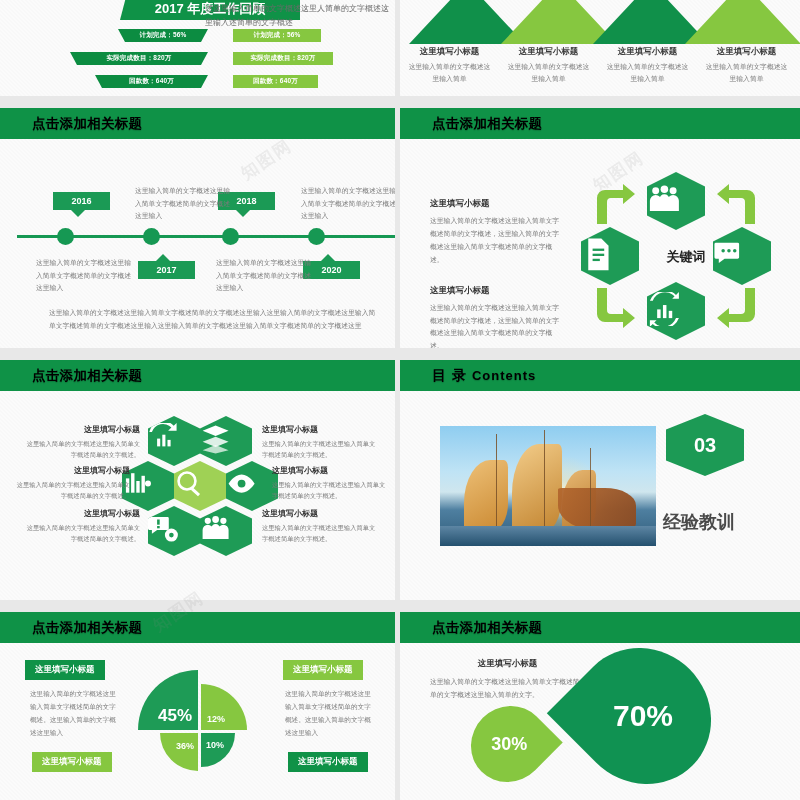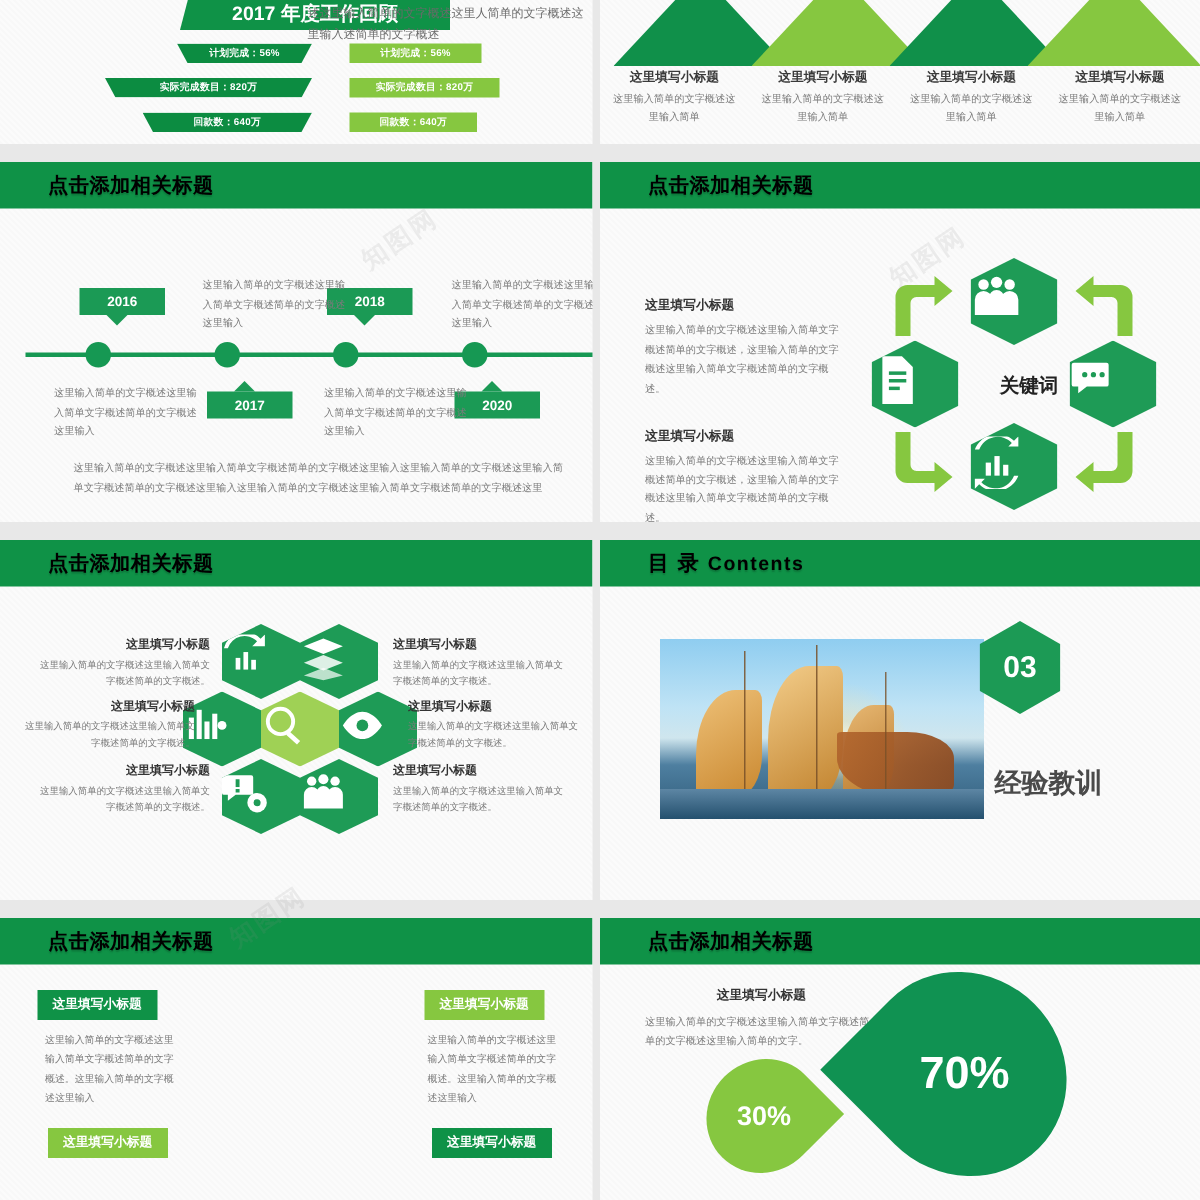--- a/index.html
+++ b/index.html
@@ -140,21 +140,21 @@
   
   .toc-img {
     position:absolute; left:40px; top:66px; width:216px; height:120px;
     background:
       radial-gradient(circle at 56% 62%, rgba(255,255,230,.95) 0%, rgba(255,225,150,.35) 14%, rgba(255,255,255,0) 32%),
       linear-gradient(to bottom, #8fcdf0 0%, #bfe3f5 38%, #cfe6ee 55%, #4e7fa0 70%, #2e5a78 100%);
     overflow:hidden;
   }
   .sail { position:absolute; background:#d89a3c; }
   .toc-hex {
-    position:absolute; left:253px; top:54px; width:54px; height:62px;
+    position:absolute; left:266px; top:54px; width:78px; height:62px;
     background:#1c9a55;
     clip-path: polygon(50% 0, 100% 25%, 100% 75%, 50% 100%, 0 75%, 0 25%);
     display:flex; align-items:center; justify-content:center;
     color:#fff; font-size:20px; font-weight:bold;
   }
   .toc-label {
     position:absolute; left:263px; top:150px;
     font-size:18px; font-weight:bold; color:#4a4a4a;
   }
 
@@ -504,20 +504,34 @@
     <div class="toc-hex">03</div>
     <div class="toc-label">经验教训</div>
   </div>
 
   <div class="gaph" style="grid-column:1/4"></div>
 
   <div class="slide">
     <div class="hdr">
       <span class="hdr-txt">点击添加相关标题</span>
     </div>
+    <div class="pie">
+      <div class="q q1">
+          <span>45%</span>
+        </div>
+      <div class="q q2">
+          <span>12%</span>
+        </div>
+      <div class="q q3">
+          <span>36%</span>
+        </div>
+      <div class="q q4">
+          <span>10%</span>
+        </div>
+    </div>
     <div class="pchip dark" style="left:25px;  top:48px">这里填写小标题</div>
     <div class="pchip lite" style="left:283px; top:48px">这里填写小标题</div>
     <div class="pchip lite" style="left:32px;  top:140px">这里填写小标题</div>
     <div class="pchip dark" style="left:288px; top:140px">这里填写小标题</div>
     <div class="ptxt" style="left:30px;  top:76px">这里输入简单的文字概述这里输入简单文字概述简单的文字概述。这里输入简单的文字概述这里输入</div>
     <div class="ptxt" style="left:285px; top:76px">这里输入简单的文字概述这里输入简单文字概述简单的文字概述。这里输入简单的文字概述这里输入</div>
   </div>
 
   <div class="gapv"></div>
 

